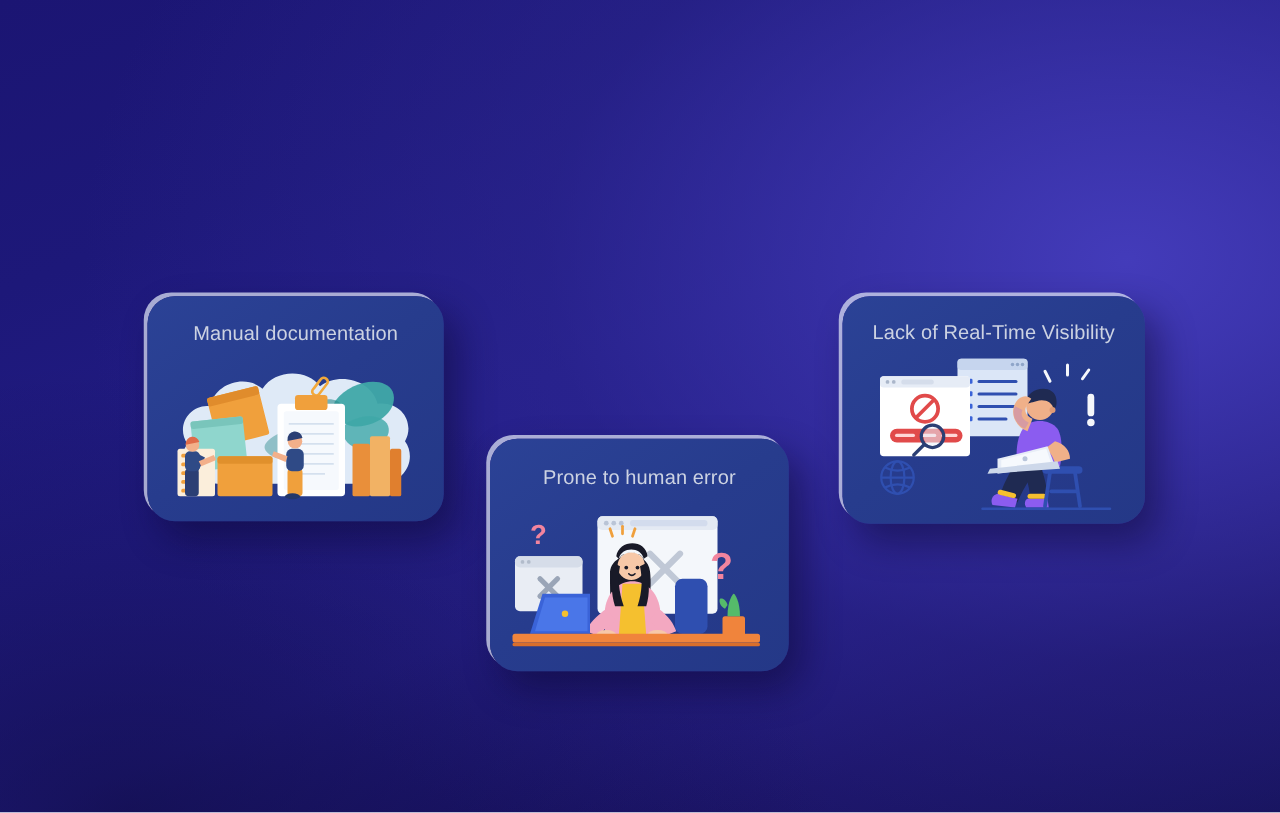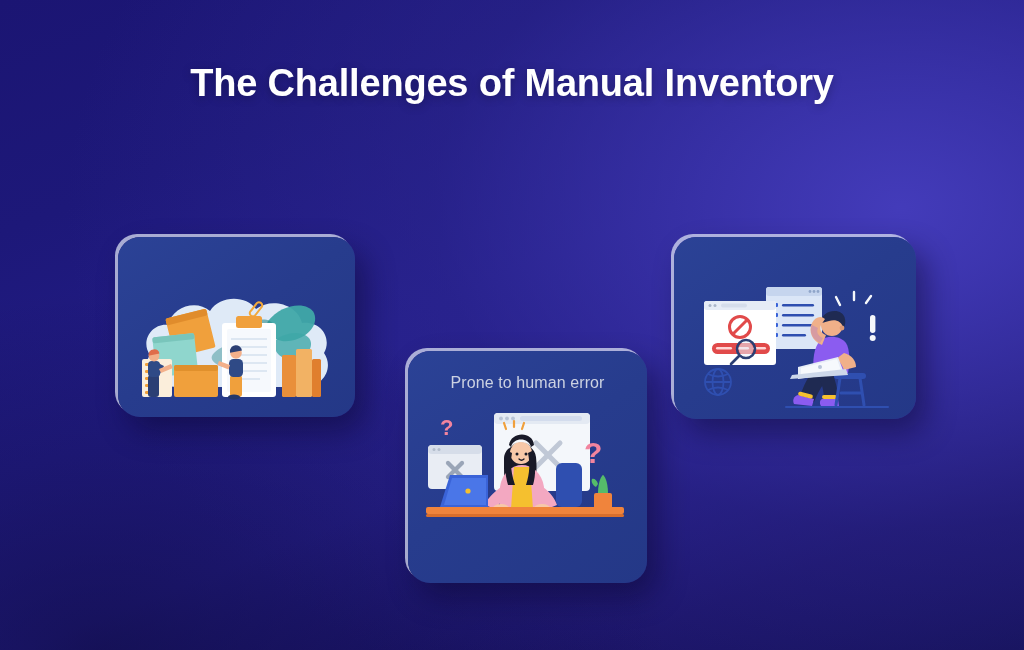--- a/index.html
+++ b/index.html
@@ -61,38 +61,38 @@
   .card-art {
     position: absolute;
     left: 0; right: 0;
   }
   .card-art svg { display: block; width: 100%; height: 100%; }
 
   #card-1 { left: 118px; top: 237px; width: 237px; height: 180px; }
   #card-1 .card-label { top: 22px; }
   #card-1 .card-art  { top: 46px; height: 124px; }
 
-  #card-2 { left: 408px; top: 351px; width: 239px; height: 232px; }
+  #card-2 { left: 392px; top: 351px; width: 239px; height: 186px; }
   #card-2 .card-label { top: 23px; }
   #card-2 .card-art  { top: 50px; height: 126px; }
 
   #card-3 { left: 674px; top: 237px; width: 242px; height: 182px; }
   #card-3 .card-label { top: 21px; }
   #card-3 .card-art  { top: 44px; height: 130px; }
 </style>
 </head>
 <body>
 
 <div id="slide">
 
   <h1 class="title">
-    <span class="line">The Challenges of Manual Inventory</span>
   </h1>
 
   <div class="card" id="card-1">
+    <div class="card-label">Manual documentation</div>
     <div class="card-art">
       <svg viewBox="0 0 237 124" xmlns="http://www.w3.org/2000/svg">
 
         <path d="M60 104 C30 104 22 86 32 72 C22 58 34 40 50 42 C54 24 78 16 92 28 C102 12 128 12 138 26 C154 14 180 22 184 40 C204 38 214 56 206 70 C216 84 206 104 186 104 Z" fill="#dfeaf7"></path>
 
         <g fill="#3fa8a8">
           <path d="M150 38 C164 20 190 18 196 30 C202 44 184 60 164 58 C154 56 146 48 150 38 Z" opacity="0.95"></path>
           <path d="M160 55 C176 46 192 50 193 60 C194 72 176 80 164 74 C156 70 154 60 160 55 Z" opacity="0.8"></path>
         </g>
         <g fill="#2e8c8c">
@@ -233,20 +233,21 @@
         <path d="M190 92 c0 -12 4 -18 5 -18 c1 0 5 6 5 18 Z" fill="#55bb6a"></path>
         <path d="M188 86 c-4 -2 -5 -6 -4 -8 c2 -1 5 1 6 5 Z" fill="#55bb6a"></path>
 
         <rect x="18" y="106" width="198" height="7" rx="2" fill="#f0843c"></rect>
         <rect x="18" y="113" width="198" height="3" rx="1.5" fill="#d96e2c"></rect>
       </svg>
     </div>
   </div>
 
   <div class="card" id="card-3">
+    <div class="card-label">Lack of Real-Time Visibility</div>
     <div class="card-art">
       <svg viewBox="0 0 242 130" xmlns="http://www.w3.org/2000/svg">
 
         <rect x="92" y="6" width="56" height="62" rx="3" fill="#dbe6f7"></rect>
         <rect x="92" y="6" width="56" height="9" rx="3" fill="#c6d5ee"></rect>
         <circle cx="136" cy="10.5" r="1.4" fill="#8fa5c9"></circle>
         <circle cx="140" cy="10.5" r="1.4" fill="#8fa5c9"></circle>
         <circle cx="144" cy="10.5" r="1.4" fill="#8fa5c9"></circle>
         <g fill="#3a63d8">
           <rect x="100" y="22" width="4" height="4" rx="1"></rect>

